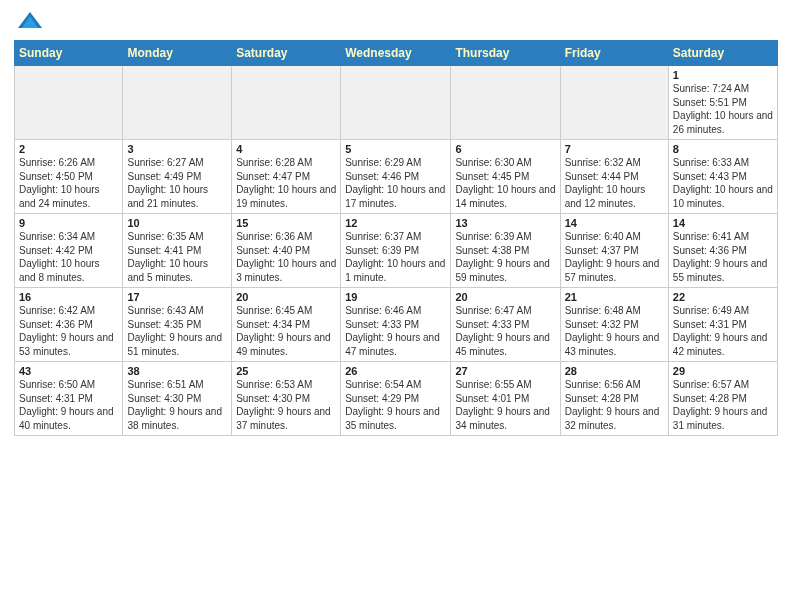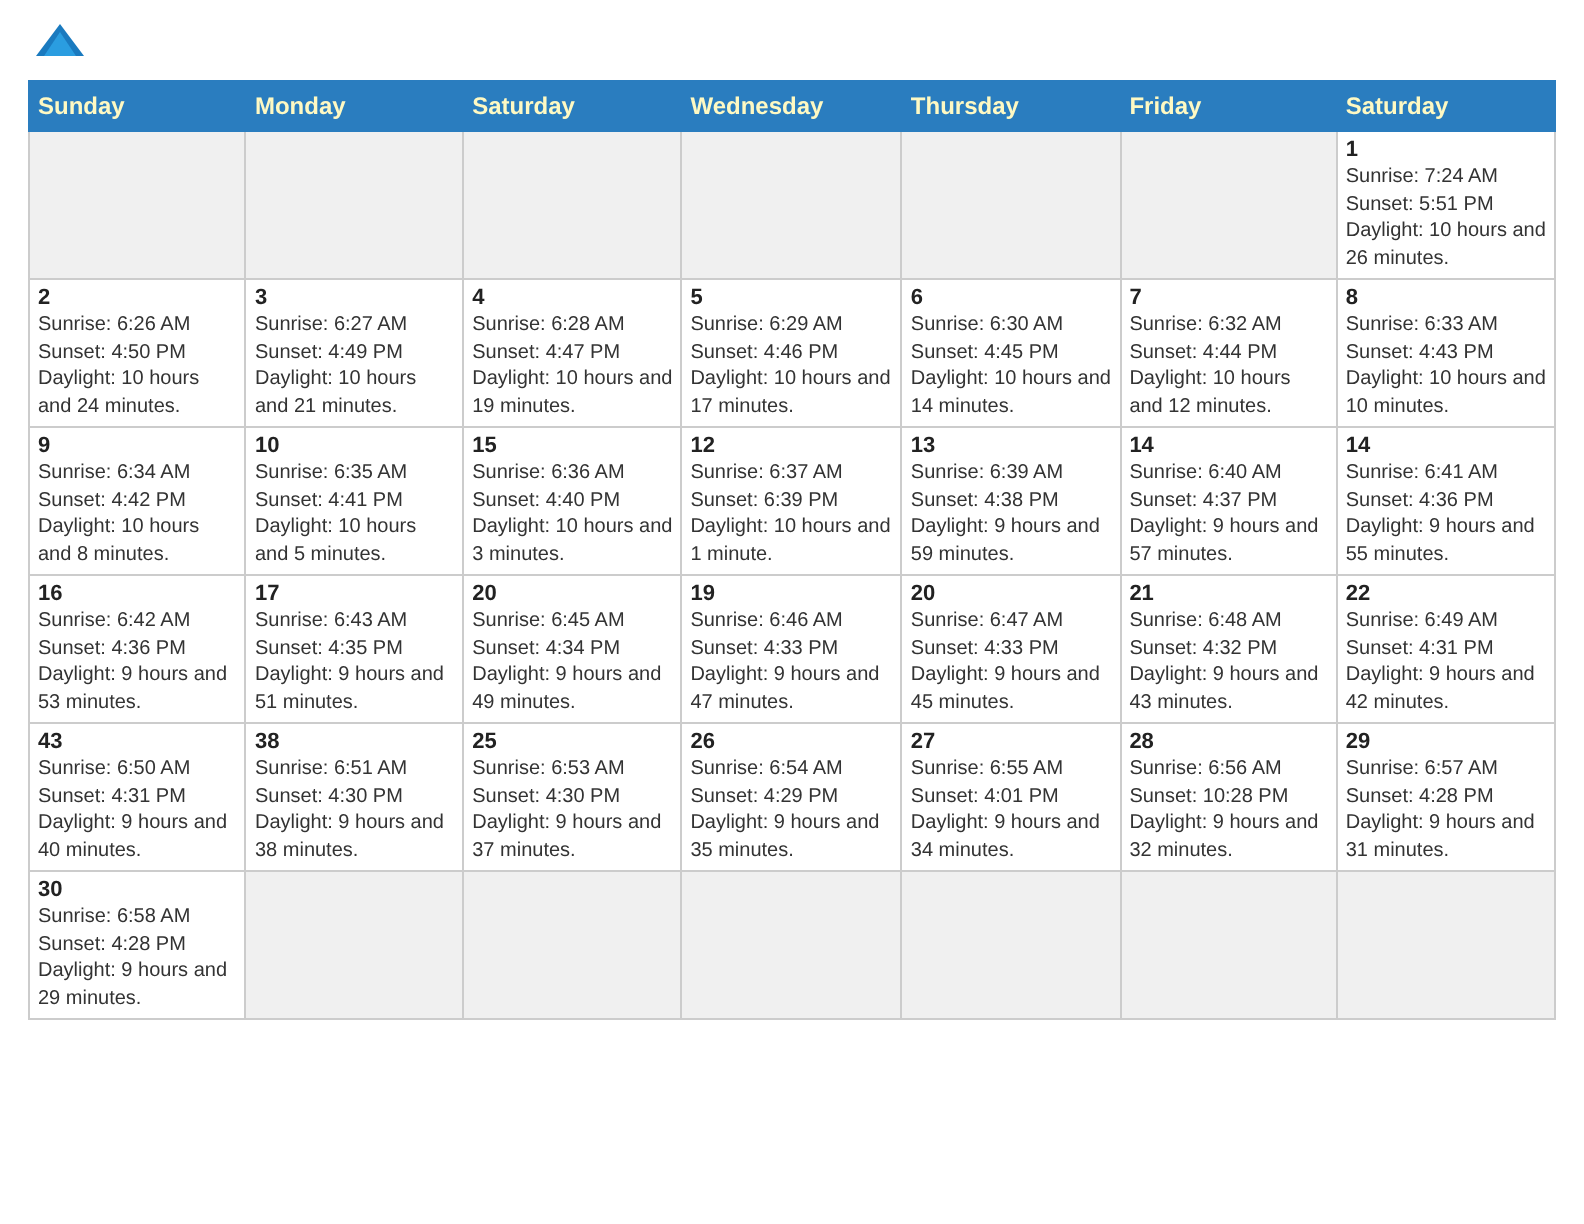--- a/index.html
+++ b/index.html
@@ -311,39 +311,25 @@
           </td>
           <td>
             <span class="day-number">27</span>
             <div class="day-info">Sunrise: 6:55 AM
 Sunset: 4:01 PM
 Daylight: 9 hours and 34 minutes.</div>
           </td>
           <td>
             <span class="day-number">28</span>
             <div class="day-info">Sunrise: 6:56 AM
-Sunset: 10:28 PM
+Sunset: 4:28 PM
 Daylight: 9 hours and 32 minutes.</div>
           </td>
           <td>
             <span class="day-number">29</span>
             <div class="day-info">Sunrise: 6:57 AM
 Sunset: 4:28 PM
 Daylight: 9 hours and 31 minutes.</div>
           </td>
-        </tr>
-        <tr class="last-row">
-          <td>
-            <span class="day-number">30</span>
-            <div class="day-info">Sunrise: 6:58 AM
-Sunset: 4:28 PM
-Daylight: 9 hours and 29 minutes.</div>
-          </td>
-          <td class="empty"></td>
-          <td class="empty"></td>
-          <td class="empty"></td>
-          <td class="empty"></td>
-          <td class="empty"></td>
-          <td class="empty"></td>
         </tr>
       </tbody>
   </table>
 </div>
 
 </body></html>

